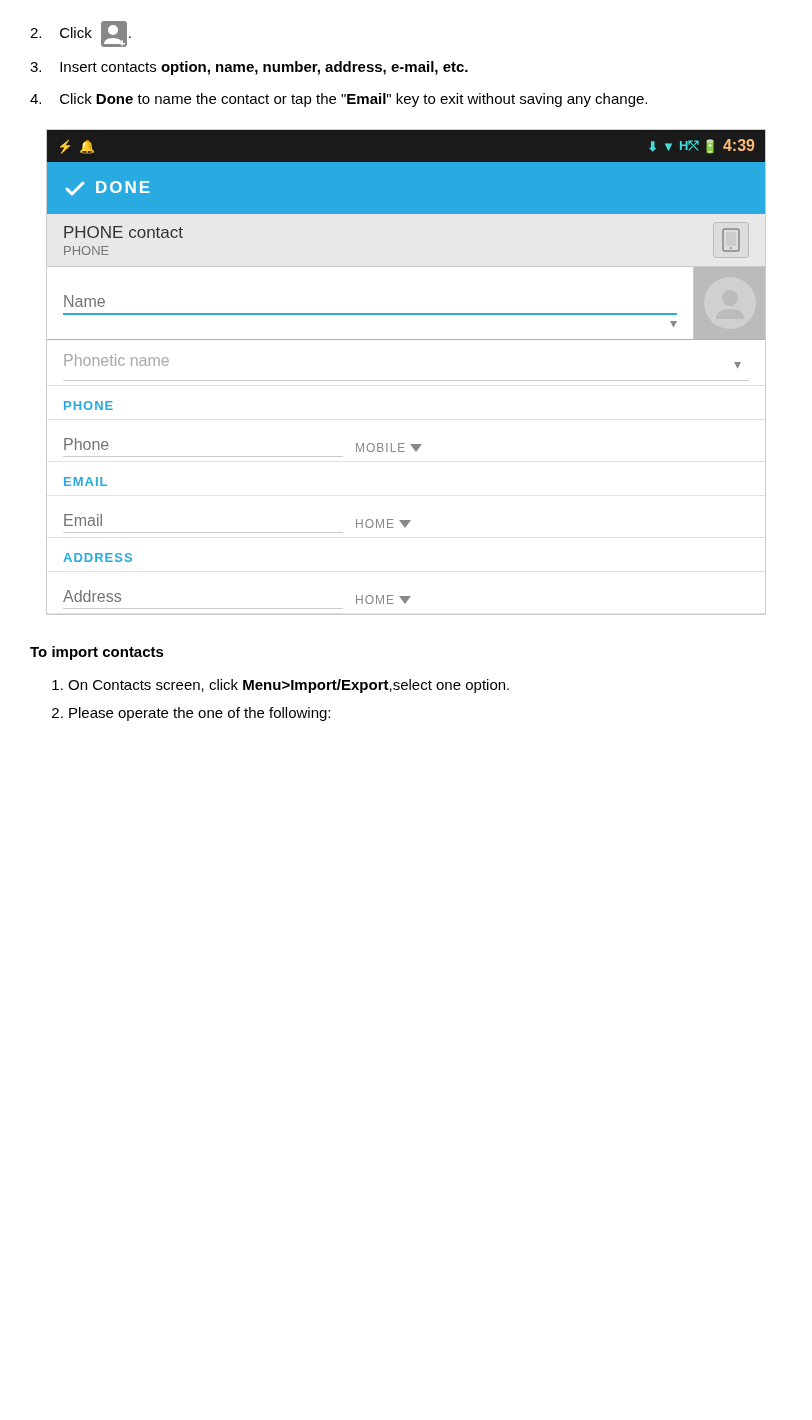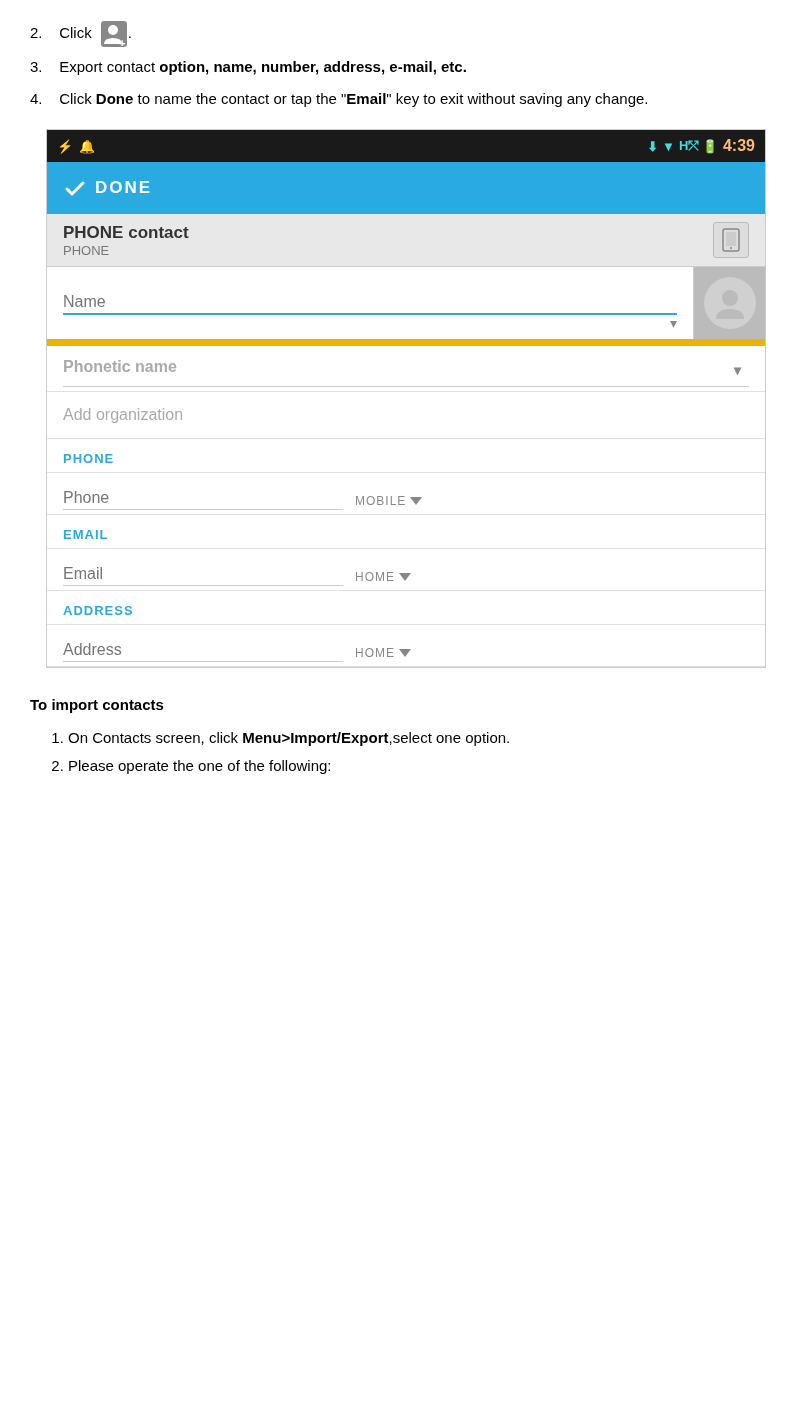--- a/index.html
+++ b/index.html
@@ -68,21 +68,20 @@
       background: #e8e8e8;
       display: flex;
       align-items: center;
       justify-content: space-between;
       padding: 8px 16px;
       border-bottom: 1px solid #ccc;
     }
     .contact-type-label {
       font-size: 17px;
       color: #333;
-      font-weight: bold;
     }
     .contact-sub {
       font-size: 13px;
       color: #777;
     }
     .device-icon {
       width: 36px;
       height: 36px;
       border: 1px solid #bbb;
       background: #ddd;
@@ -91,21 +90,21 @@
       align-items: center;
       justify-content: center;
       font-size: 18px;
       color: #888;
     }
 
     
     .name-row {
       display: flex;
       align-items: stretch;
-      border-bottom: 7px solid #eab308;
+      border-bottom: 1px solid #eab308;
     }
     .name-input-area {
       flex: 1;
       padding: 12px 16px 4px 16px;
       display: flex;
       flex-direction: column;
       justify-content: flex-end;
     }
     .field-input {
       border: none;
@@ -144,21 +143,20 @@
 
     
     .phonetic-row {
       display: flex;
       align-items: flex-end;
       padding: 12px 16px 4px 16px;
       border-bottom: 1px solid #e0e0e0;
     }
     .phonetic-input-area {
       flex: 1;
-      font-weight: bold;
     }
     .phonetic-label {
       font-size: 16px;
       color: #aaa;
       padding-bottom: 6px;
     }
     .phonetic-underline {
       border-bottom: 1px solid #ccc;
       height: 1px;
       width: 100%;
@@ -271,21 +269,21 @@
       <rect x="1" y="1" width="26" height="26" rx="3" fill="#888"></rect>
       <circle cx="13" cy="10" r="5" fill="#fff"></circle>
       <path d="M4 24 Q4 18 13 18 Q22 18 22 24" fill="#fff"></path>
       <text x="19" y="27" font-size="11" fill="white" font-weight="bold">+</text>
     </svg>
   </span>.
 </div>
 
 <div class="doc-text">
   <span>3.&nbsp;&nbsp;&nbsp;</span>
-  <span>Export contact </span><strong>option, name, number, address, e-mail, etc.</strong>
+  <span>Insert contacts </span><strong>option, name, number, address, e-mail, etc.</strong>
 </div>
 
 <div class="doc-text">
   <span>4.&nbsp;&nbsp;&nbsp;</span>
   <span>Click </span><strong>Done</strong><span> to name the contact or tap the "</span><strong>Email</strong><span>" key to exit without saving any change.</span>
 </div>
 
 <div class="phone-screenshot">
 
   <div class="status-bar">
@@ -343,23 +341,20 @@
   <div class="phonetic-row">
     <div class="phonetic-input-area">
       <div style="display:flex;align-items:center;justify-content:space-between;">
         <span class="phonetic-label">Phonetic name</span>
         <span style="color:#888;font-size:14px;margin-right:8px;">▾</span>
       </div>
       <div class="phonetic-underline"></div>
     </div>
   </div>
 
-  <div class="org-row">
-    <span class="org-label">Add organization</span>
-  </div>
 
   <div class="section-header">
     <span class="section-title phone-color">PHONE</span>
   </div>
 
   <div class="field-row-with-type">
     <input class="field-input-short" type="text" placeholder="Phone" style="">
     <div class="type-dropdown">
       <span class="type-label">MOBILE</span>
       <span class="dropdown-arrow"></span>

